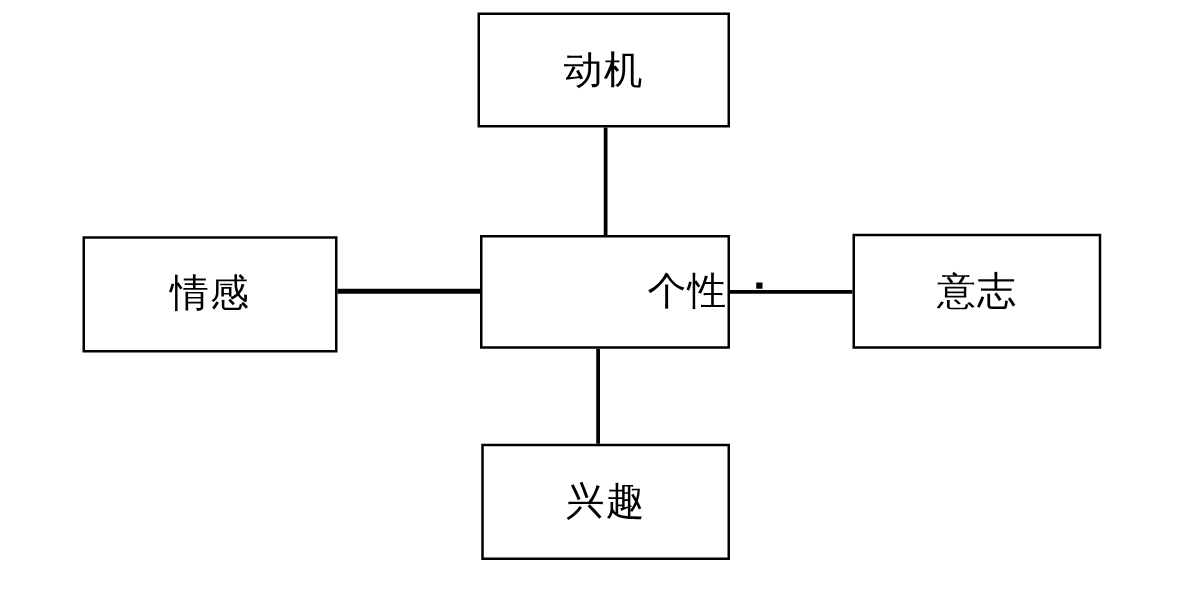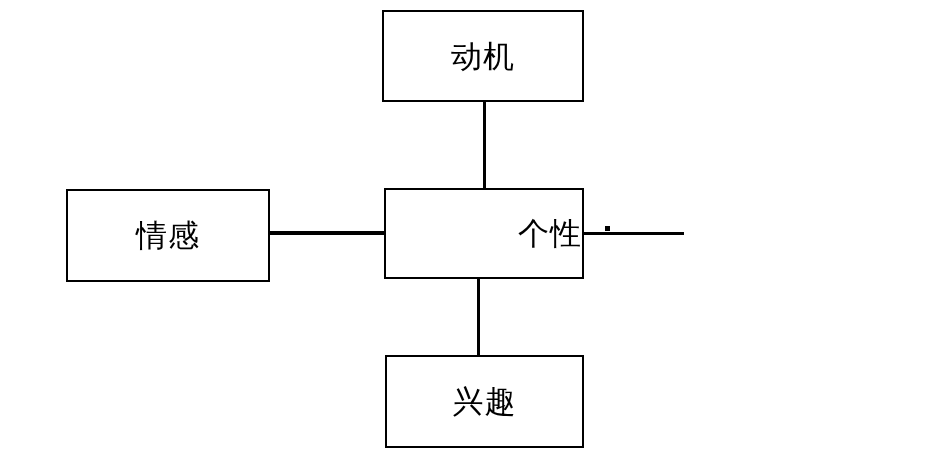--- a/index.html
+++ b/index.html
@@ -78,18 +78,21 @@
   </div>
 
   <div class="node" id="node-left">
     <span class="node-label">情感</span>
   </div>
 
   <div class="node" id="node-center">
     <span class="node-label">个性</span>
   </div>
 
+  <div class="node" id="node-right">
+    <span class="node-label">意志</span>
+  </div>
 
   <div class="node" id="node-bottom">
     <span class="node-label">兴趣</span>
   </div>
 
 </div>
 
 </body></html>

